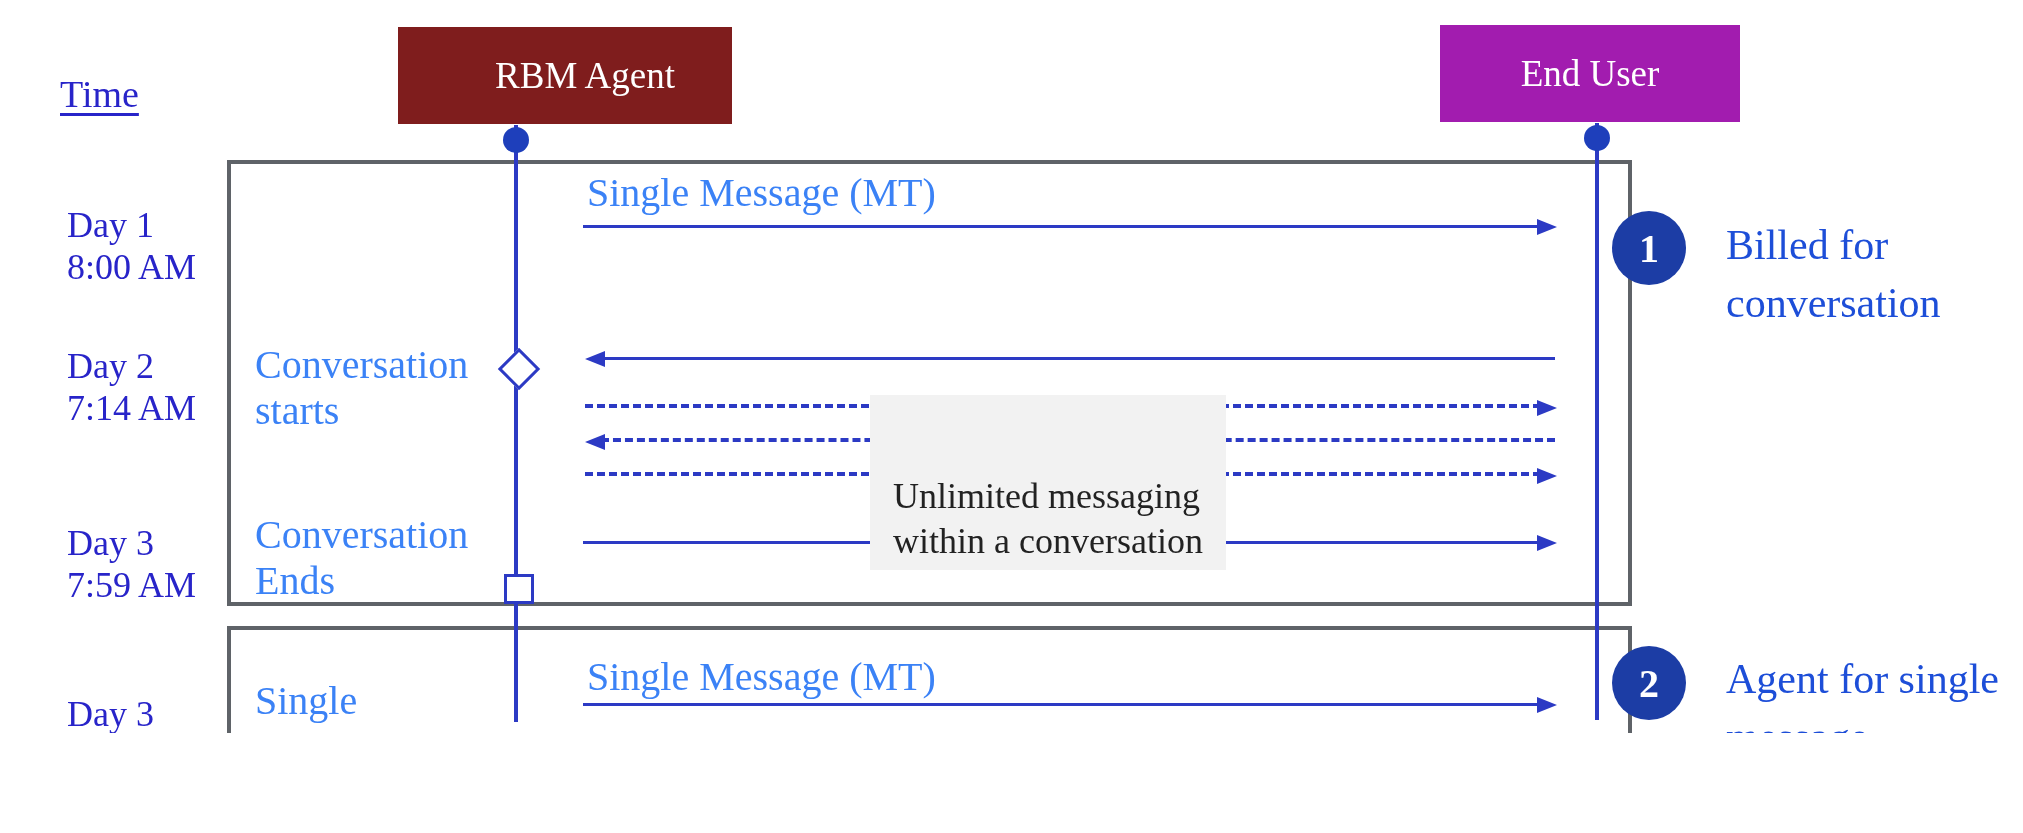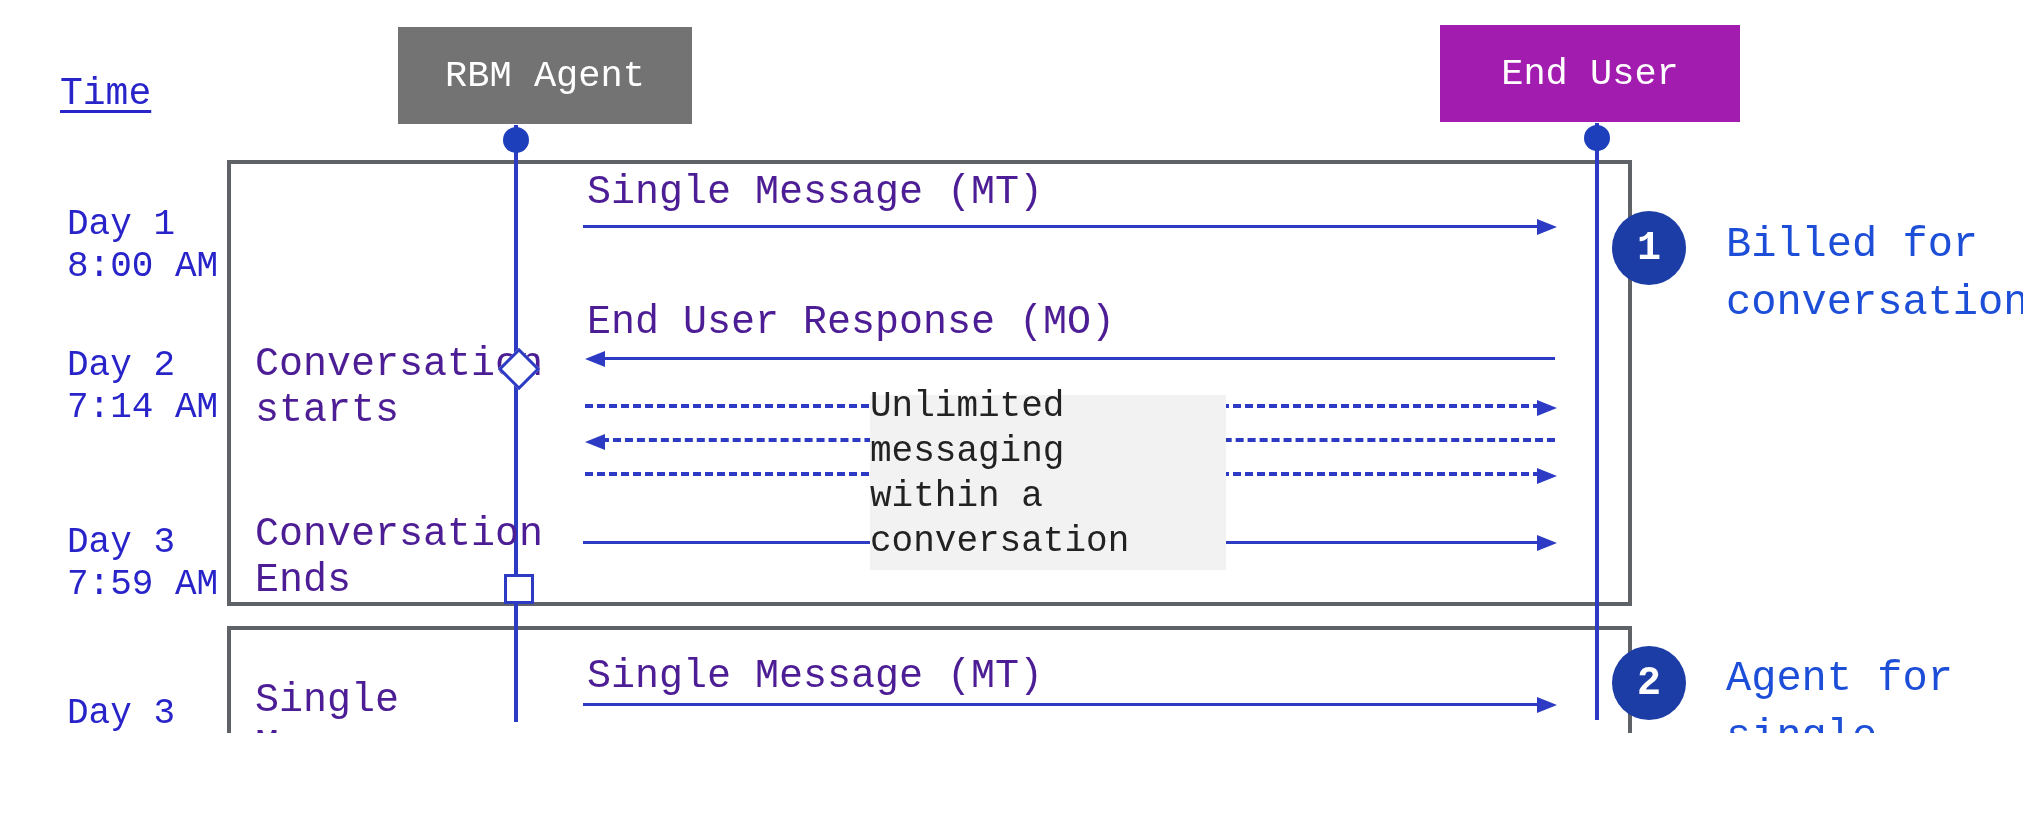--- a/index.html
+++ b/index.html
@@ -1,53 +1,53 @@
 <!DOCTYPE html>
 <html><head>
 <meta charset="utf-8">
 <style>
   html,body{margin:0;padding:0;background:#ffffff;}
   .canvas{
     position:relative;width:2023px;height:733px;background:#ffffff;overflow:hidden;
-    font-family:Liberation Mono, monospace;
+    font-family:Liberation Serif, serif;
   }
   .abs{position:absolute;}
   .pre{white-space:pre-line;}
 
   
   .time-label{
     left:60px;top:72px;font-size:38px;color:#2824c9;text-decoration:underline;
     text-underline-offset:6px;
   }
   .actor-box{
     height:97px;display:flex;align-items:center;justify-content:center;
     color:#ffffff;font-size:37px;z-index:4;
   }
-  .actor-agent{left:398px;top:27px;width:294px;background:#737373;}
+  .actor-agent{left:398px;top:27px;width:294px;background:#7f1d1d;padding-left:40px;}
   .actor-user{left:1440px;top:25px;width:300px;background:#a21caf;}
 
   
   .lifeline{width:4px;background:#2c3ac4;z-index:2;}
   .lifeline-agent{left:514px;top:125px;height:597px;}
   .lifeline-user{left:1595px;top:123px;height:597px;}
   .lifedot{width:26px;height:26px;border-radius:50%;background:#1e3fbb;z-index:4;}
   .lifedot-agent{left:503px;top:127px;}
   .lifedot-user{left:1584px;top:125px;}
 
   
   .frame{border:4px solid #5f6368;z-index:1;}
   .frame-1{left:227px;top:160px;width:1397px;height:438px;}
   .frame-2{left:227px;top:626px;width:1397px;height:145px;}
 
   
   .day-label{left:67px;font-size:36px;line-height:42px;color:#2824c9;z-index:2;}
   .day-1{top:204px;} .day-2{top:345px;} .day-3a{top:522px;} .day-3b{top:693px;}
 
   
-  .blk{font-size:40px;line-height:46px;color:#4c1d95;z-index:2;}
+  .blk{font-size:40px;line-height:46px;color:#3b82f6;z-index:2;}
   .msg-mt1{left:587px;top:170px;}
   .msg-mo{left:587px;top:300px;}
   .msg-mt2{left:587px;top:654px;}
   .evt-starts{left:255px;top:342px;}
   .evt-ends{left:255px;top:512px;}
   .evt-single{left:255px;top:678px;}
 
   
   .arrow{height:16px;z-index:2;}
   .arrow .shaft{position:absolute;top:6px;height:3px;background:#2c3ac4;}
@@ -120,21 +120,20 @@
 7:59 AM</div>
   <div class="abs day-label day-3b pre">Day 3
 8:00 AM</div>
 
   <div class="abs blk msg-mt1">Single Message (MT)</div>
   <div class="abs arrow to-r a-mt1">
     <div class="shaft"></div>
     <div class="head head-r"></div>
   </div>
 
-  <div class="abs blk msg-mo">End User Response (MO)</div>
   <div class="abs arrow to-l a-mo">
     <div class="shaft"></div>
     <div class="head head-l"></div>
   </div>
 
   <div class="abs blk evt-starts pre">Conversation
 starts</div>
   <div class="abs marker marker-diamond"></div>
 
   <div class="abs arrow to-r a-d1">

